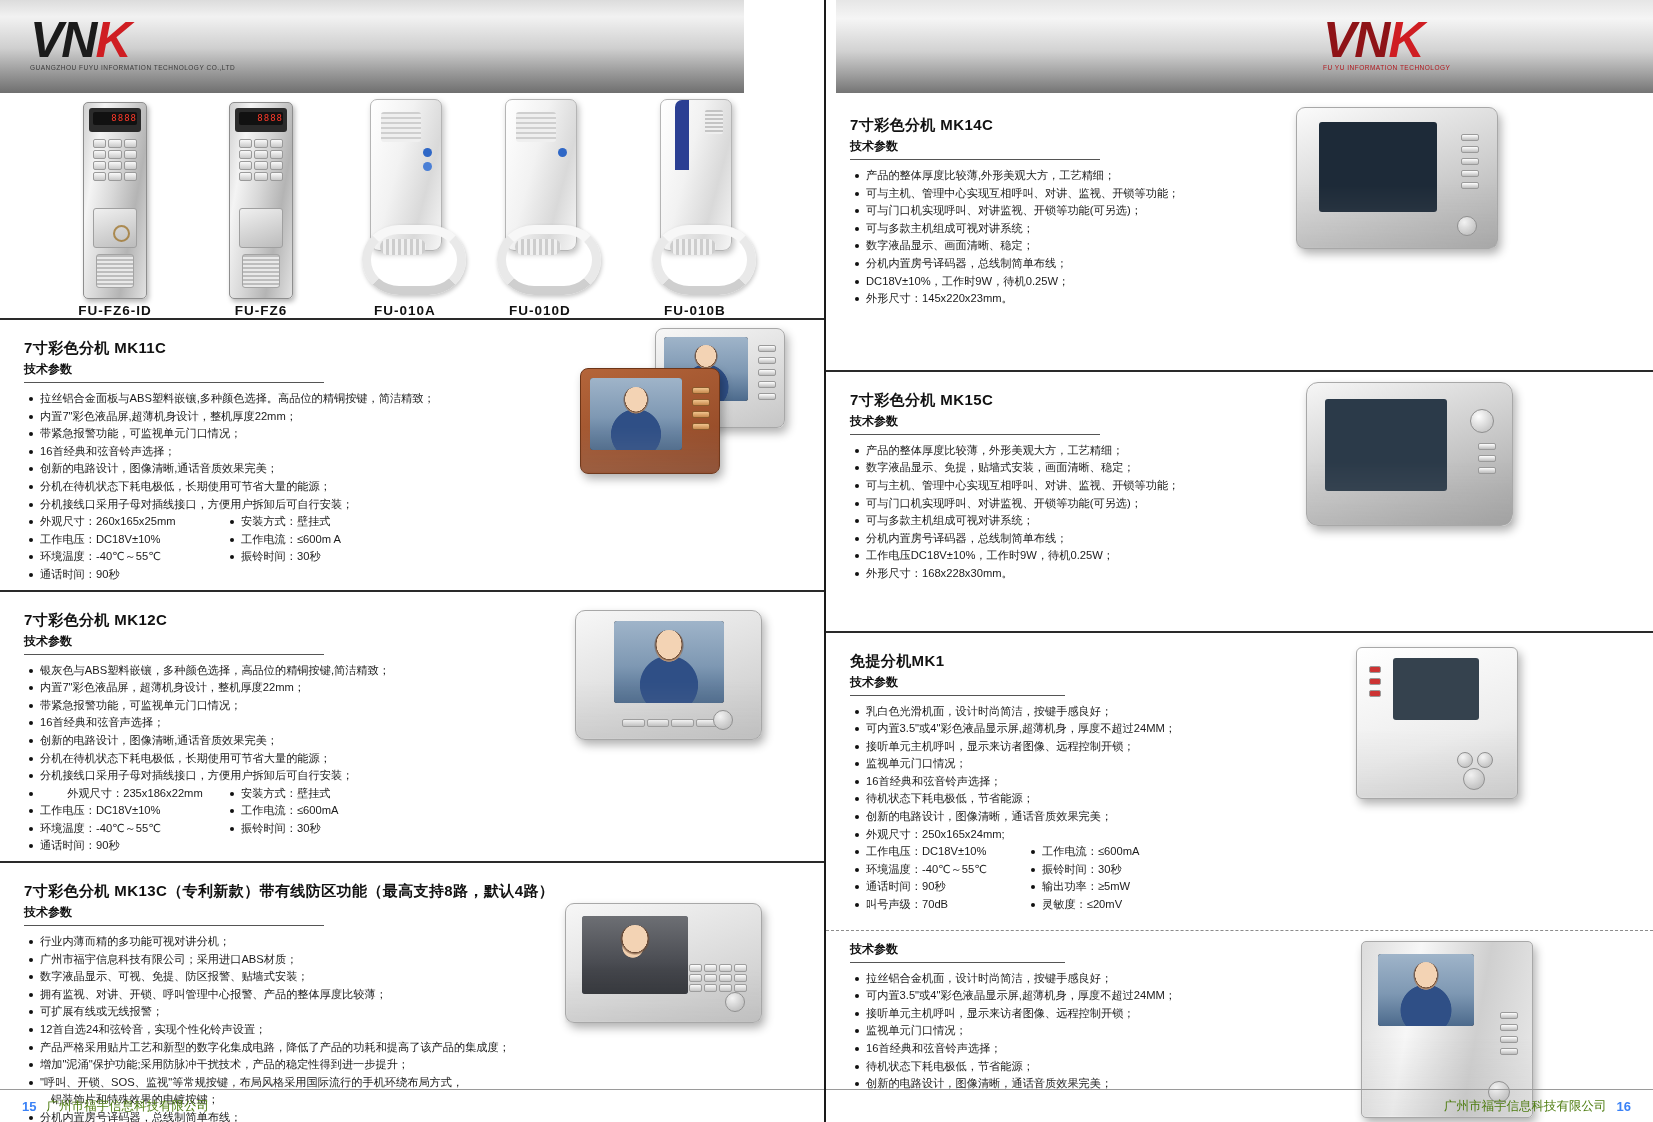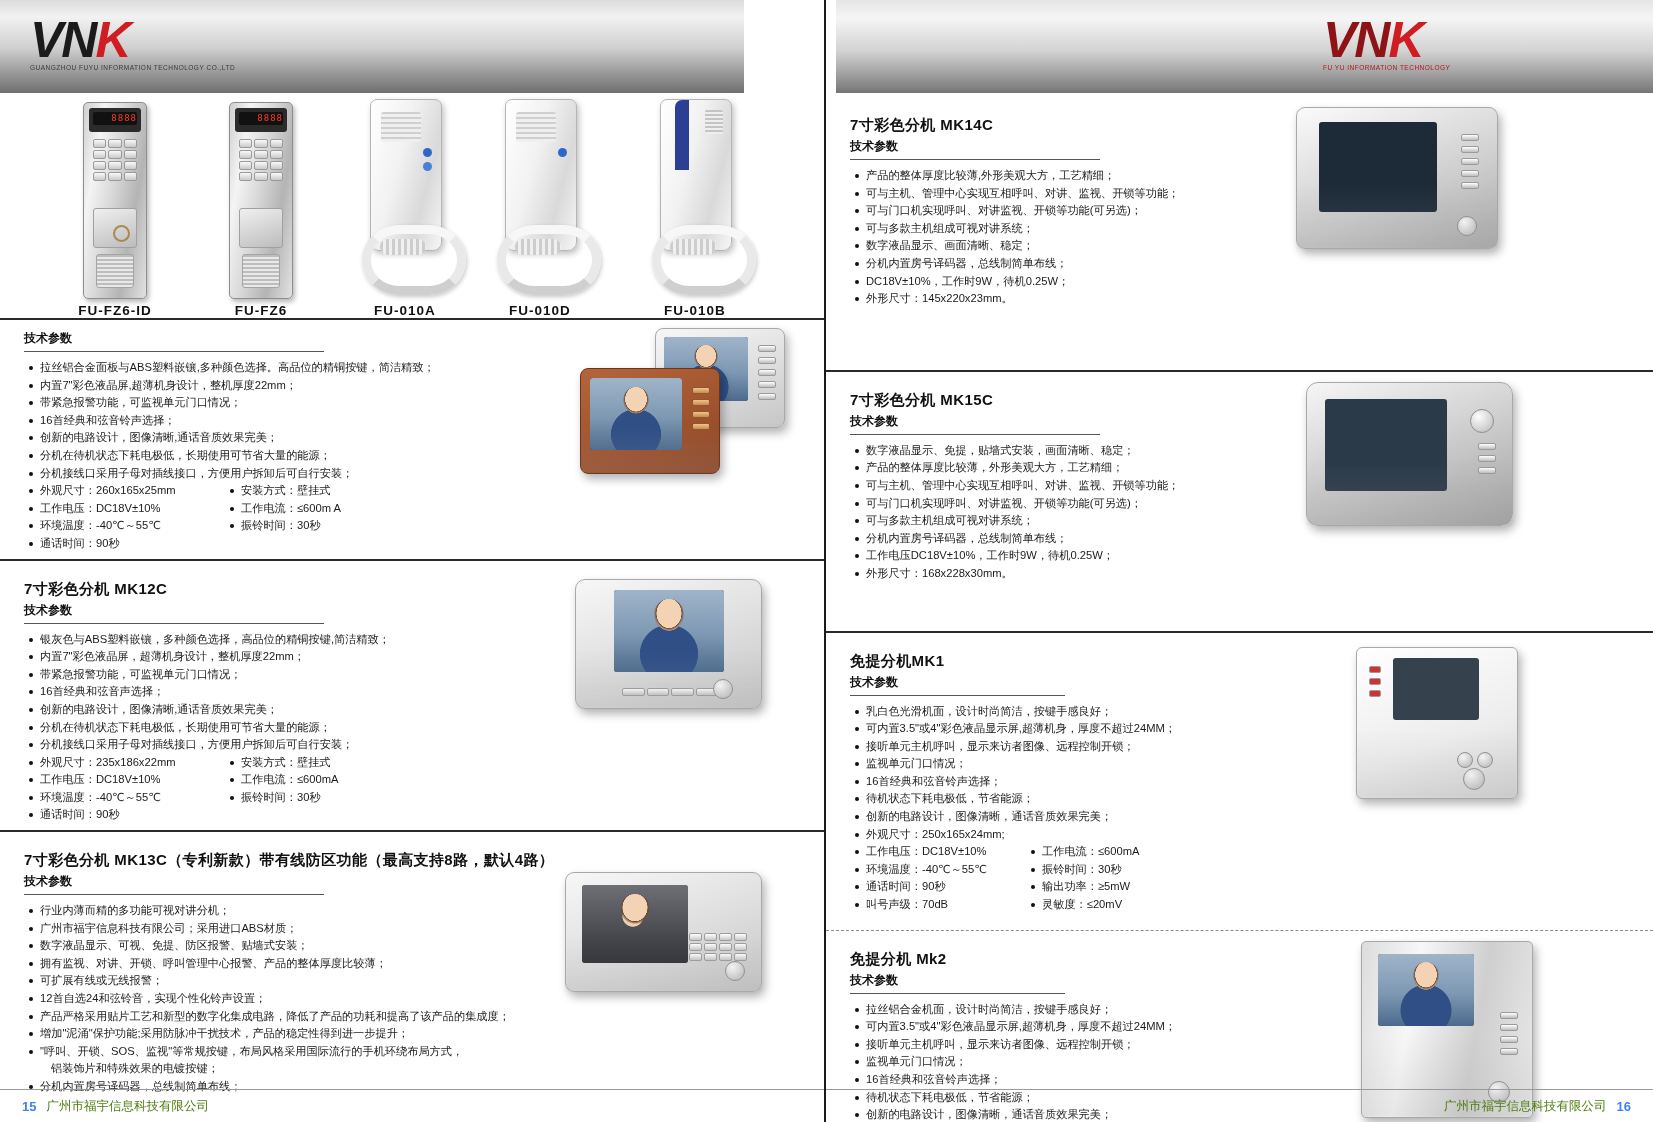--- a/index.html
+++ b/index.html
@@ -241,20 +241,21 @@
           <div class="cord"></div>
           <div class="handle"></div>
         </div>
         <div class="prod-label">FU-010B</div>
       </div>
 
     </div>
 
     <div class="sec-divider"></div>
     <div class="sec">
+      <div class="sec-title">7寸彩色分机 MK11C</div>
       <div class="sec-sub">技术参数</div>
       <div class="sec-sub-rule"></div>
       <ul class="specs">
         <li>拉丝铝合金面板与ABS塑料嵌镶,多种颜色选择。高品位的精铜按键，简洁精致；</li>
         <li>内置7"彩色液晶屏,超薄机身设计，整机厚度22mm；</li>
         <li>带紧急报警功能，可监视单元门口情况；</li>
         <li>16首经典和弦音铃声选择；</li>
         <li>创新的电路设计，图像清晰,通话音质效果完美；</li>
         <li>分机在待机状态下耗电极低，长期使用可节省大量的能源；</li>
         <li>分机接线口采用子母对插线接口，方便用户拆卸后可自行安装；</li>
@@ -313,21 +314,21 @@
       <ul class="specs">
         <li>银灰色与ABS塑料嵌镶，多种颜色选择，高品位的精铜按键,简洁精致；</li>
         <li>内置7"彩色液晶屏，超薄机身设计，整机厚度22mm；</li>
         <li>带紧急报警功能，可监视单元门口情况；</li>
         <li>16首经典和弦音声选择；</li>
         <li>创新的电路设计，图像清晰,通话音质效果完美；</li>
         <li>分机在待机状态下耗电极低，长期使用可节省大量的能源；</li>
         <li>分机接线口采用子母对插线接口，方便用户拆卸后可自行安装；</li>
       </ul>
       <ul class="specs">
-        <li style="display:flex;">
+        <li style="display:flex;text-align:center;">
           <span style="width:190px;">外观尺寸：235x186x22mm</span>
           <span style="position:relative;padding-left:11px;"><span style="position:absolute;left:0;top:7px;width:4px;height:4px;border-radius:50%;background:#111;"></span><span>安装方式：壁挂式</span></span>
         </li>
         <li style="display:flex;">
           <span style="width:190px;">工作电压：DC18V±10%</span>
           <span style="position:relative;padding-left:11px;"><span style="position:absolute;left:0;top:7px;width:4px;height:4px;border-radius:50%;background:#111;"></span><span>工作电流：≤600mA</span></span>
         </li>
         <li style="display:flex;">
           <span style="width:190px;">环境温度：-40℃～55℃</span>
           <span style="position:relative;padding-left:11px;"><span style="position:absolute;left:0;top:7px;width:4px;height:4px;border-radius:50%;background:#111;"></span><span>振铃时间：30秒</span></span>
@@ -444,22 +445,22 @@
         </div>
       </div>
     </div>
 
     <div class="sec-divider" style="margin-top:56px;"></div>
     <div class="sec">
       <div class="sec-title">7寸彩色分机 MK15C</div>
       <div class="sec-sub">技术参数</div>
       <div class="sec-sub-rule" style="width:250px;"></div>
       <ul class="specs">
+        <li>产品的整体厚度比较薄，外形美观大方，工艺精细；</li>
         <li>数字液晶显示、免提，贴墙式安装，画面清晰、稳定；</li>
-        <li>产品的整体厚度比较薄，外形美观大方，工艺精细；</li>
         <li>可与主机、管理中心实现互相呼叫、对讲、监视、开锁等功能；</li>
         <li>可与门口机实现呼叫、对讲监视、开锁等功能(可另选)；</li>
         <li>可与多款主机组成可视对讲系统；</li>
         <li>分机内置房号译码器，总线制简单布线；</li>
         <li>工作电压DC18V±10%，工作时9W，待机0.25W；</li>
         <li>外形尺寸：168x228x30mm。</li>
       </ul>
       <div class="shot" style="left:480px;top:10px;">
         <div class="monitor" style="width:205px;height:142px;border-radius:12px;background:linear-gradient(160deg,#f6f6f6,#c8c8c8 55%,#a2a2a2);">
           <div class="screen" style="left:18px;top:16px;width:122px;height:92px;background:#2b3a49;"></div>
@@ -518,21 +519,20 @@
           <div class="knob" style="right:24px;bottom:30px;width:14px;height:14px;"></div>
           <div class="knob" style="right:44px;bottom:30px;width:14px;height:14px;"></div>
           <div class="knob" style="right:32px;bottom:8px;width:20px;height:20px;"></div>
           <div class="reflection"></div>
         </div>
       </div>
     </div>
 
     <div class="sec-divider dashed" style="margin-top:10px;"></div>
     <div class="sec">
-      <div class="sec-title">免提分机 Mk2</div>
       <div class="sec-sub">技术参数</div>
       <div class="sec-sub-rule" style="width:215px;"></div>
       <ul class="specs">
         <li>拉丝铝合金机面，设计时尚简洁，按键手感良好；</li>
         <li>可内置3.5"或4"彩色液晶显示屏,超薄机身，厚度不超过24MM；</li>
         <li>接听单元主机呼叫，显示来访者图像、远程控制开锁；</li>
         <li>监视单元门口情况；</li>
         <li>16首经典和弦音铃声选择；</li>
         <li>待机状态下耗电极低，节省能源；</li>
         <li>创新的电路设计，图像清晰，通话音质效果完美；</li>

